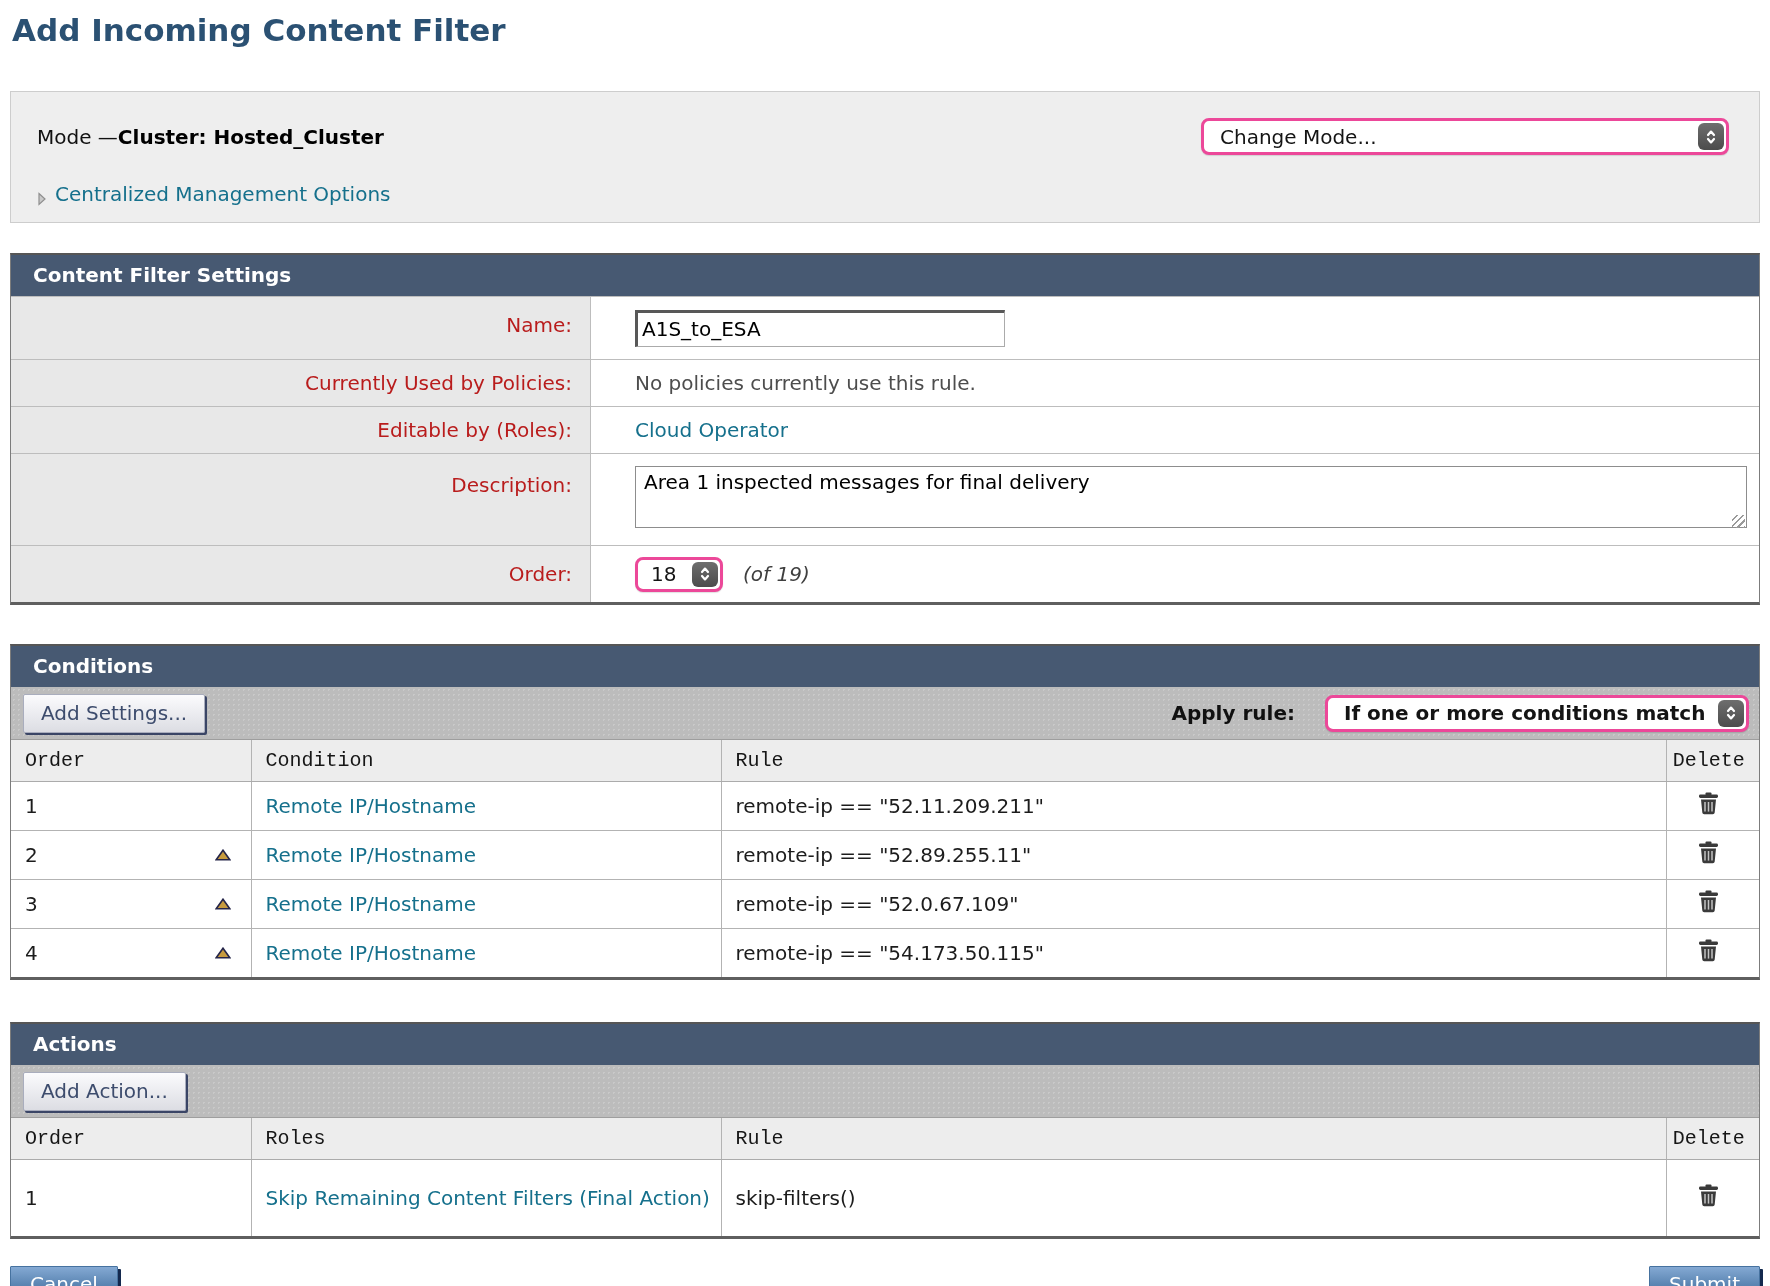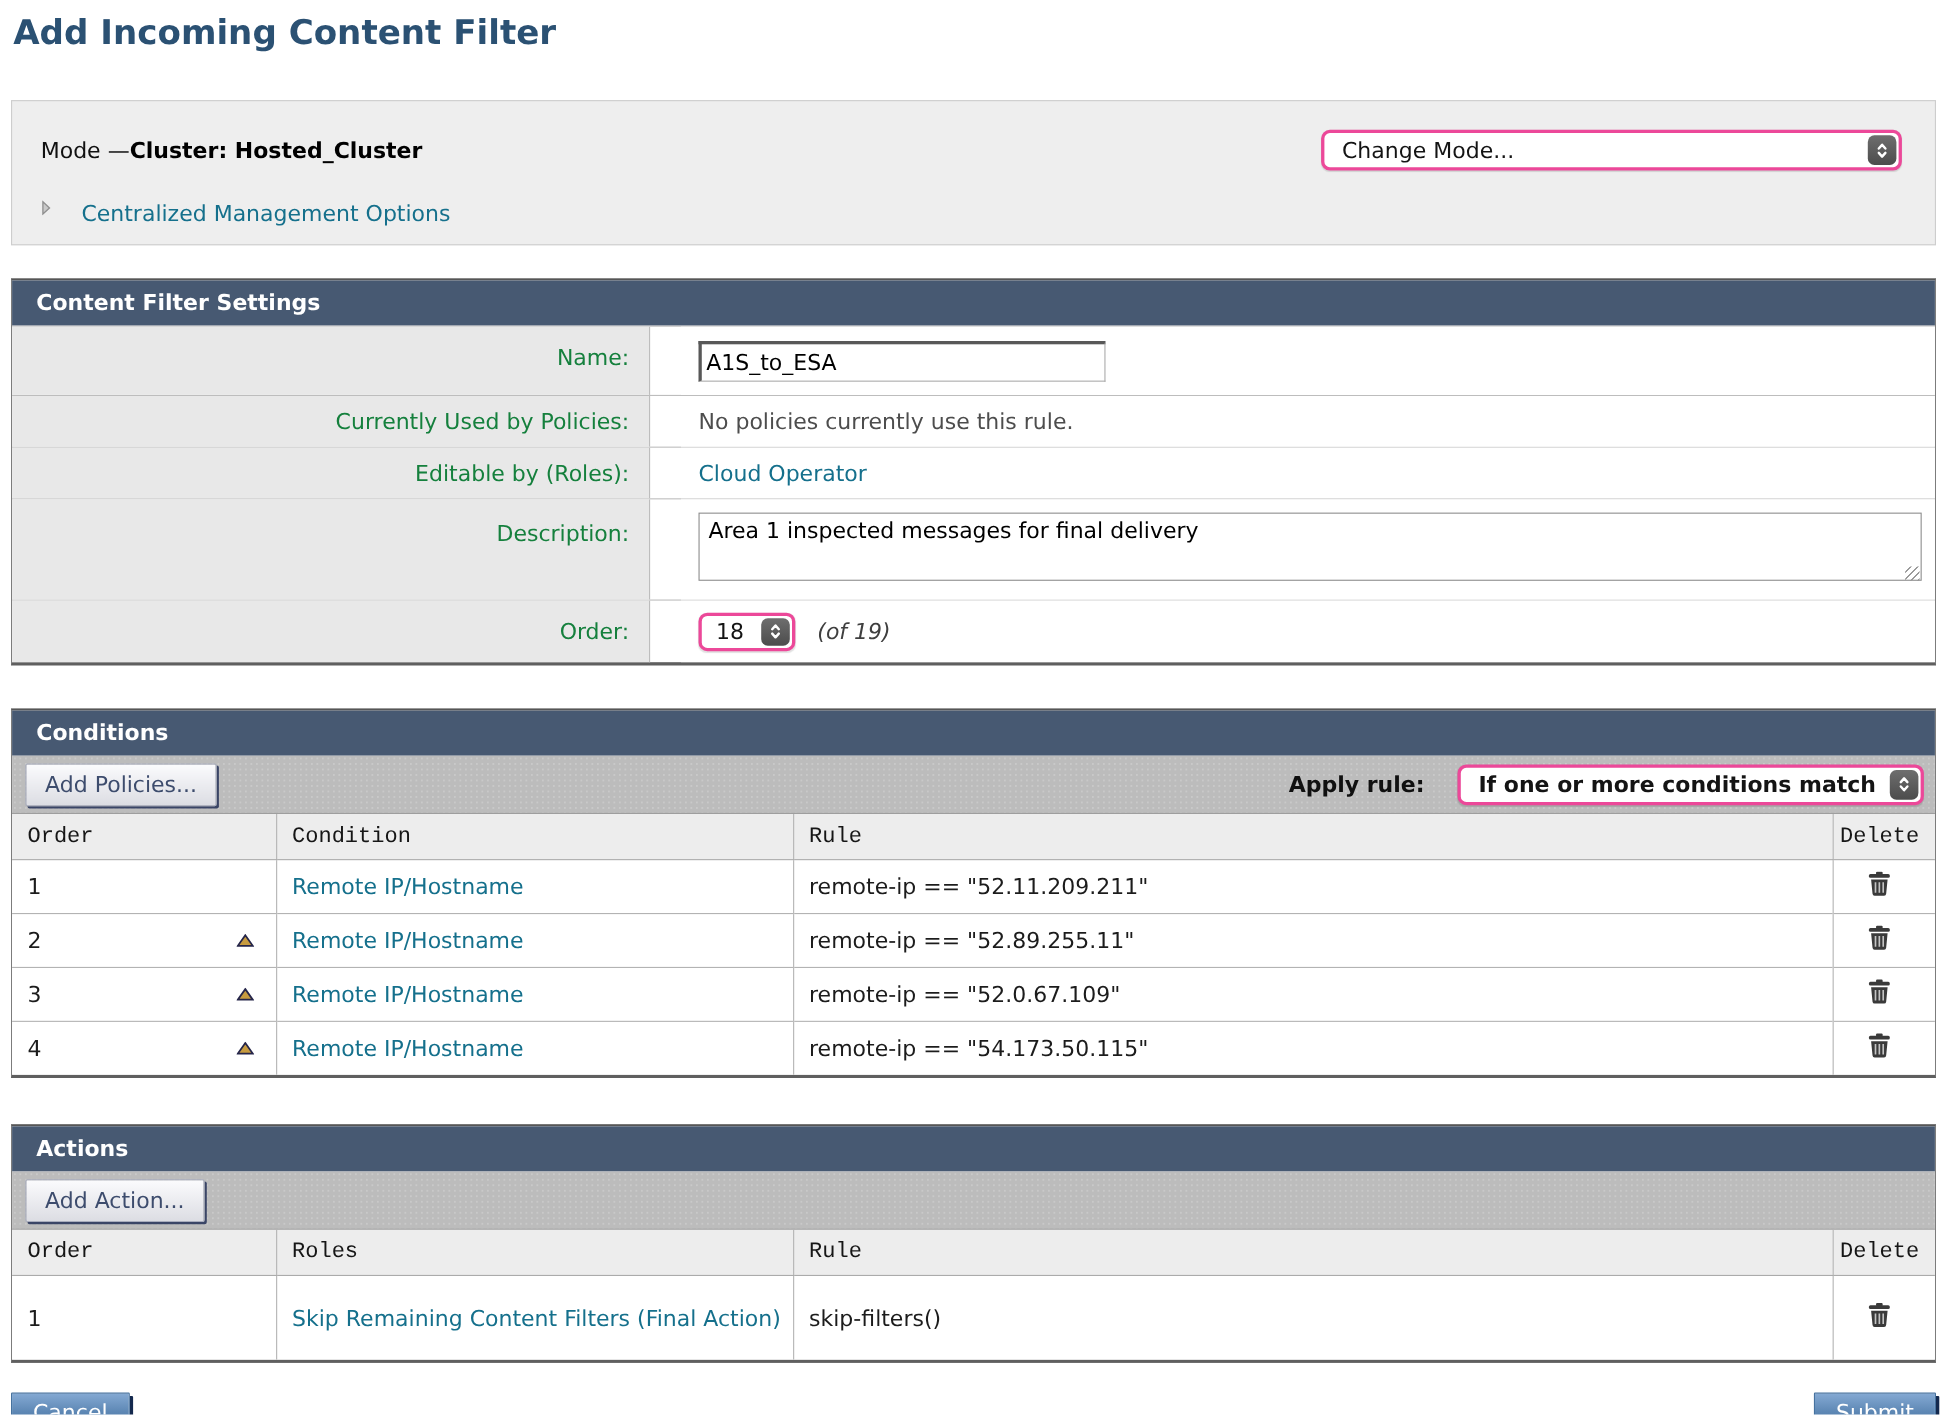--- a/index.html
+++ b/index.html
@@ -20,21 +20,21 @@
 
   
   .mode-box {
     margin-top:43px; height:132px;
     background:#eeeeee; border:1px solid #cdcdcd;
     padding:26px 14px 0 26px;
   }
   .mode-row { display:flex; align-items:center; justify-content:space-between; }
   .mode-text { font-size:20px; color:#111; }
   .mode-text b { color:#000; }
-  .cmo-row { margin-top:27px; display:flex; align-items:flex-start; gap:27px; }
+  .cmo-row { margin-top:27px; display:flex; align-items:flex-end; gap:8px; }
   .cmo-link { color:#15708c; font-size:20px; text-decoration:none; cursor:pointer; }
   .disclosure { display:inline-block; line-height:0; }
 
   
   .sel {
     display:flex; align-items:center; justify-content:space-between;
     background:#fff; border:3px solid #ec4899; border-radius:8px;
     height:37px; cursor:pointer;
     box-shadow:0 1px 1px rgba(0,0,0,0.12);
   }
@@ -58,21 +58,21 @@
     background:#475972; color:#ffffff;
     font-weight:bold; font-size:20px;
     height:41px; line-height:41px; padding-left:22px;
   }
 
   
   .s-row { display:flex; border-top:1px solid #bdbdbd; }
   .s-row:first-of-type { border-top:none; }
   .s-label {
     flex:0 0 580px; background:#e8e8e8; border-right:1px solid #bdbdbd;
-    text-align:right; padding:16px 18px 16px 0; color:#15803d;
+    text-align:right; padding:16px 18px 16px 0; color:#b91c1c;
   }
   .s-value { flex:1 1 auto; background:#fff; padding:10px 0 10px 16px; display:flex; align-items:center;margin-left:28px; }
   .s-value.top { align-items:flex-start; }
   .row-name    { min-height:63px; }
   .row-pol     { min-height:47px; }
   .row-roles   { min-height:46px; }
   .row-desc    { min-height:84px; }
   .row-order   { min-height:53px; }
   .row-pol .s-label, .row-pol .s-value,
   .row-roles .s-label, .row-roles .s-value { padding-top:11px; padding-bottom:11px; }
@@ -230,21 +230,21 @@
           </span>
         </div>
         <span class="of-note">(of 19)</span>
       </div>
     </div>
   </div>
 
   <div class="panel" style="margin-top:39px;">
     <div class="panel-header">Conditions</div>
     <div class="toolbar">
-      <button class="gray-btn">Add Policies...</button>
+      <button class="gray-btn">Add Settings...</button>
       <div class="apply-group">
         <span class="apply-label">Apply rule:</span>
         <div class="sel sel-apply">
           <span class="sel-label">If one or more conditions match</span>
           <span class="stepper">
             <svg width="12" height="18" viewBox="0 0 12 18">
                 <path d="M3 7 L6 3.6 L9 7 M3 11 L6 14.4 L9 11" stroke="#fff" stroke-width="2.2" fill="none" stroke-linecap="round" stroke-linejoin="round"></path>
               </svg>
           </span>
         </div>

